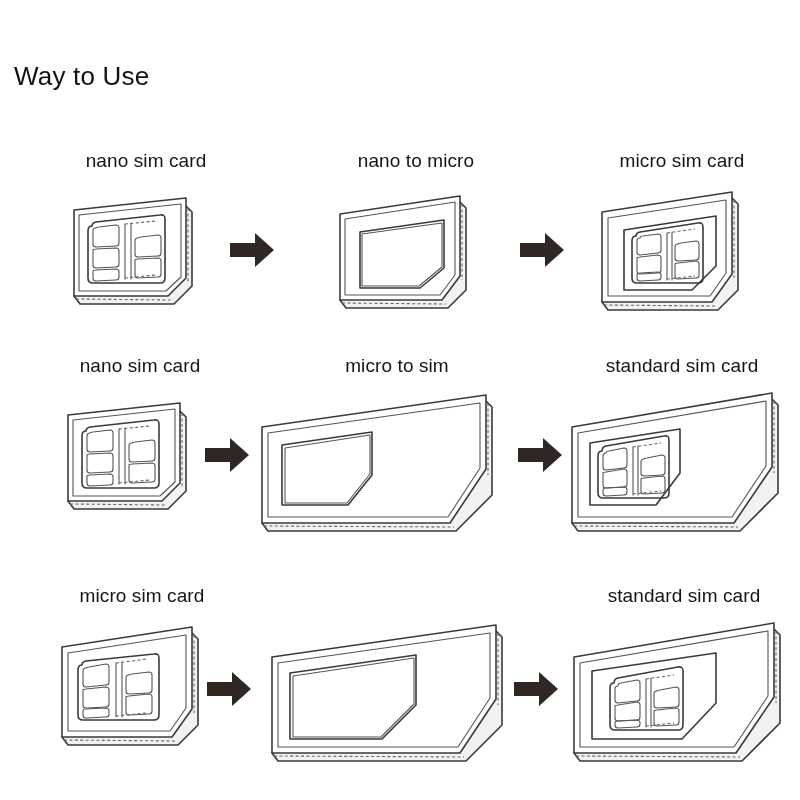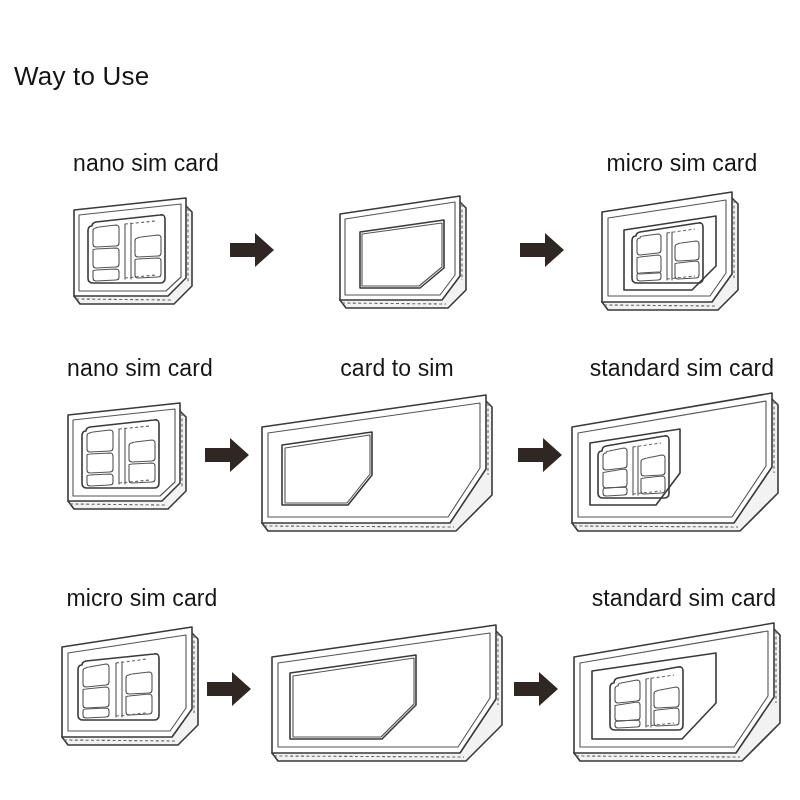--- a/index.html
+++ b/index.html
@@ -43,21 +43,21 @@
     position: absolute;
     top: 0;
     height: 100%;
   }
   .cell-label {
     position: absolute;
     top: 0;
     left: 0;
     width: 100%;
     text-align: center;
-    font-size: 23px;
+    font-size: 19px;
     font-weight: 400;
     color: #151515;
     white-space: nowrap;
     letter-spacing: 0.1px;
   }
   .cell-art {
     position: absolute;
     top: 28px;
     left: 0;
     width: 100%;
@@ -138,20 +138,21 @@
     </div>
   </div>
 
   <div class="arrow" id="arrow-1-1">
     <svg viewBox="0 0 48 40">
         <path d="M2,13 L27,13 L27,3 L46,20 L27,37 L27,27 L2,27 Z" fill="#2f2723"></path>
       </svg>
   </div>
 
   <div class="cell" id="cell-1-2">
+    <div class="cell-label">nano to micro</div>
     <div class="cell-art">
       <svg viewBox="0 0 200 170" preserveAspectRatio="xMidYMid meet">
         <path class="ln edge" d="M24,122 L30,130 L132,130 L150,112 L150,30 L144,24 Z"></path>
         <path class="ln face" d="M24,36 L144,18 L144,98 L126,122 L24,122 Z"></path>
         <path class="ln-thin" d="M29,41 L139,24 L139,97 L124,117 L29,117 Z"></path>
 
         <path class="ln" d="M44,54 L128,42 L128,90 L104,110 L44,110 Z"></path>
         <path class="ln-thin" d="M46,56 L126,45 L126,89 L103,108 L46,108 Z"></path>
         <path class="ln-dash" d="M26,125 L130,126"></path>
         <path class="ln-dash" d="M146,26 L146,102"></path>
@@ -219,21 +220,21 @@
     </div>
   </div>
 
   <div class="arrow" id="arrow-2-1">
     <svg viewBox="0 0 48 40">
         <path d="M2,13 L27,13 L27,3 L46,20 L27,37 L27,27 L2,27 Z" fill="#2f2723"></path>
       </svg>
   </div>
 
   <div class="cell" id="cell-2-2">
-    <div class="cell-label">card to sim</div>
+    <div class="cell-label">micro to sim</div>
     <div class="cell-art">
       <svg viewBox="0 0 290 170" preserveAspectRatio="xMidYMid meet">
         <path class="ln edge" d="M10,140 L16,148 L204,148 L240,112 L240,24 L234,18 Z"></path>
         <path class="ln face" d="M10,44 L234,12 L234,86 L198,140 L10,140 Z"></path>
         <path class="ln-thin" d="M16,50 L228,20 L228,85 L196,134 L16,134 Z"></path>
 
         <path class="ln" d="M30,62 L120,49 L120,92 L96,122 L30,122 Z"></path>
         <path class="ln-thin" d="M33,65 L118,52 L118,91 L95,120 L33,120 Z"></path>
         <path class="ln-dash" d="M12,143 L202,144"></path>
         <path class="ln-dash" d="M236,20 L236,92"></path>

